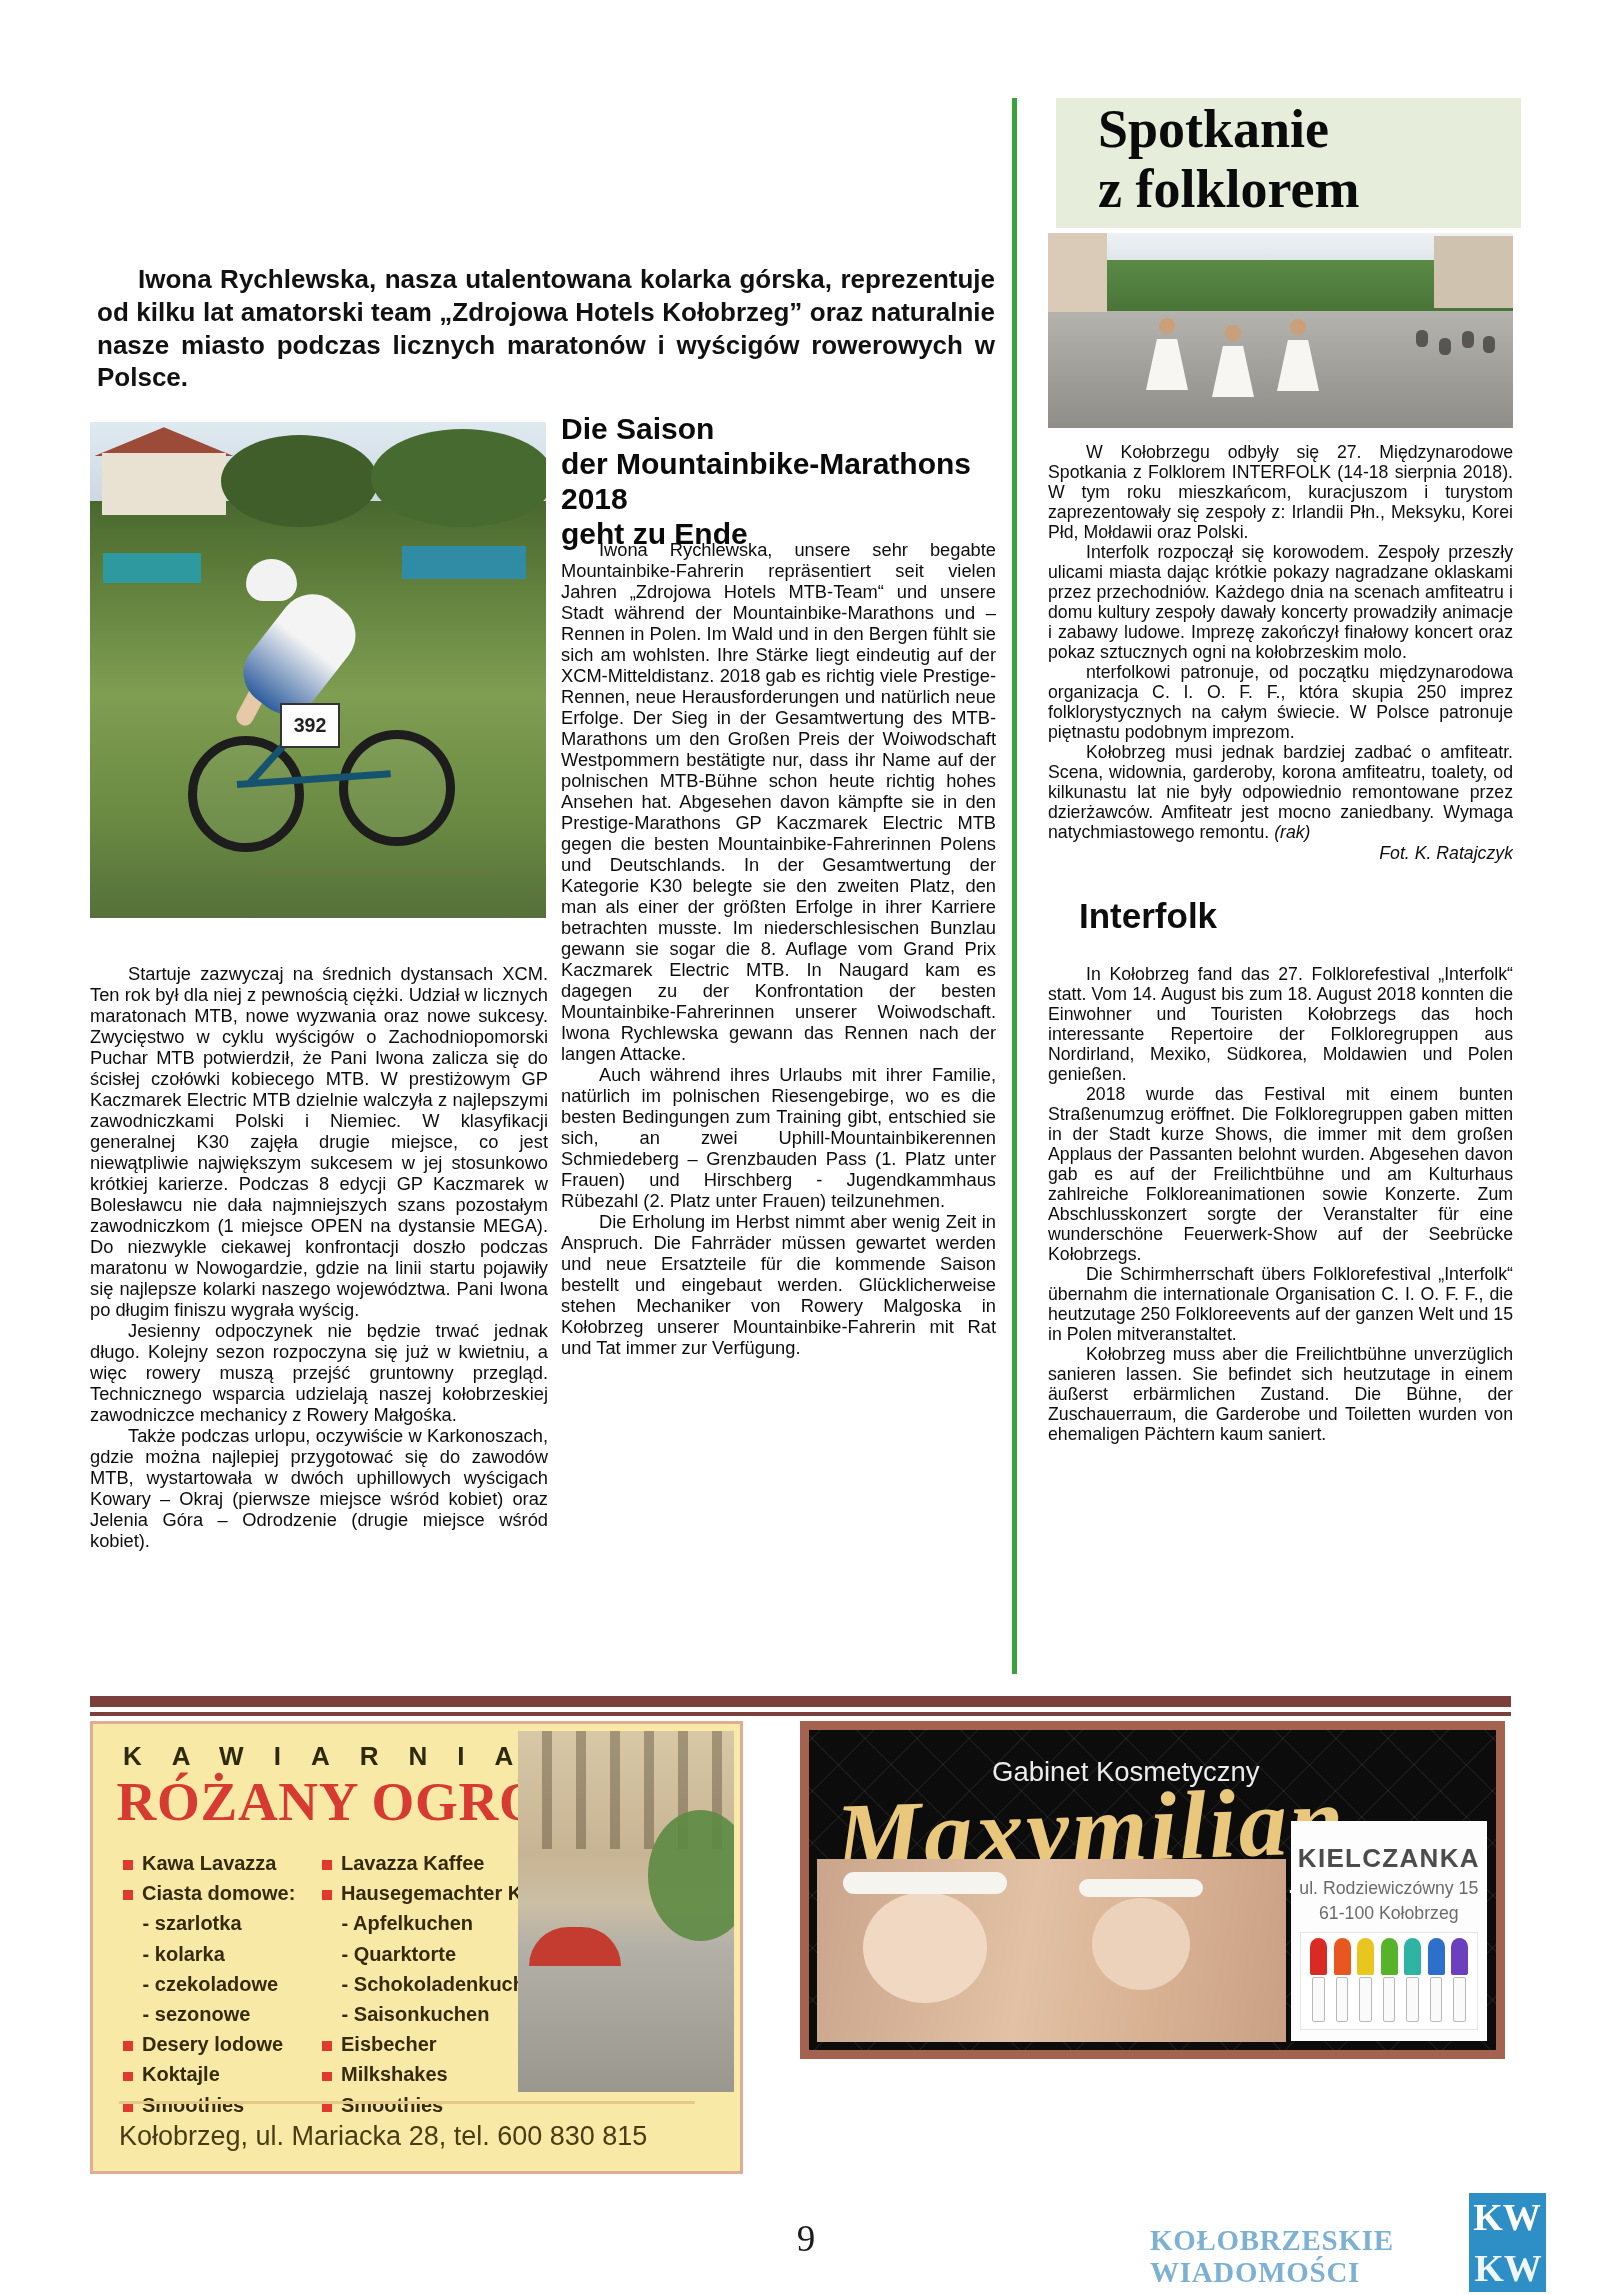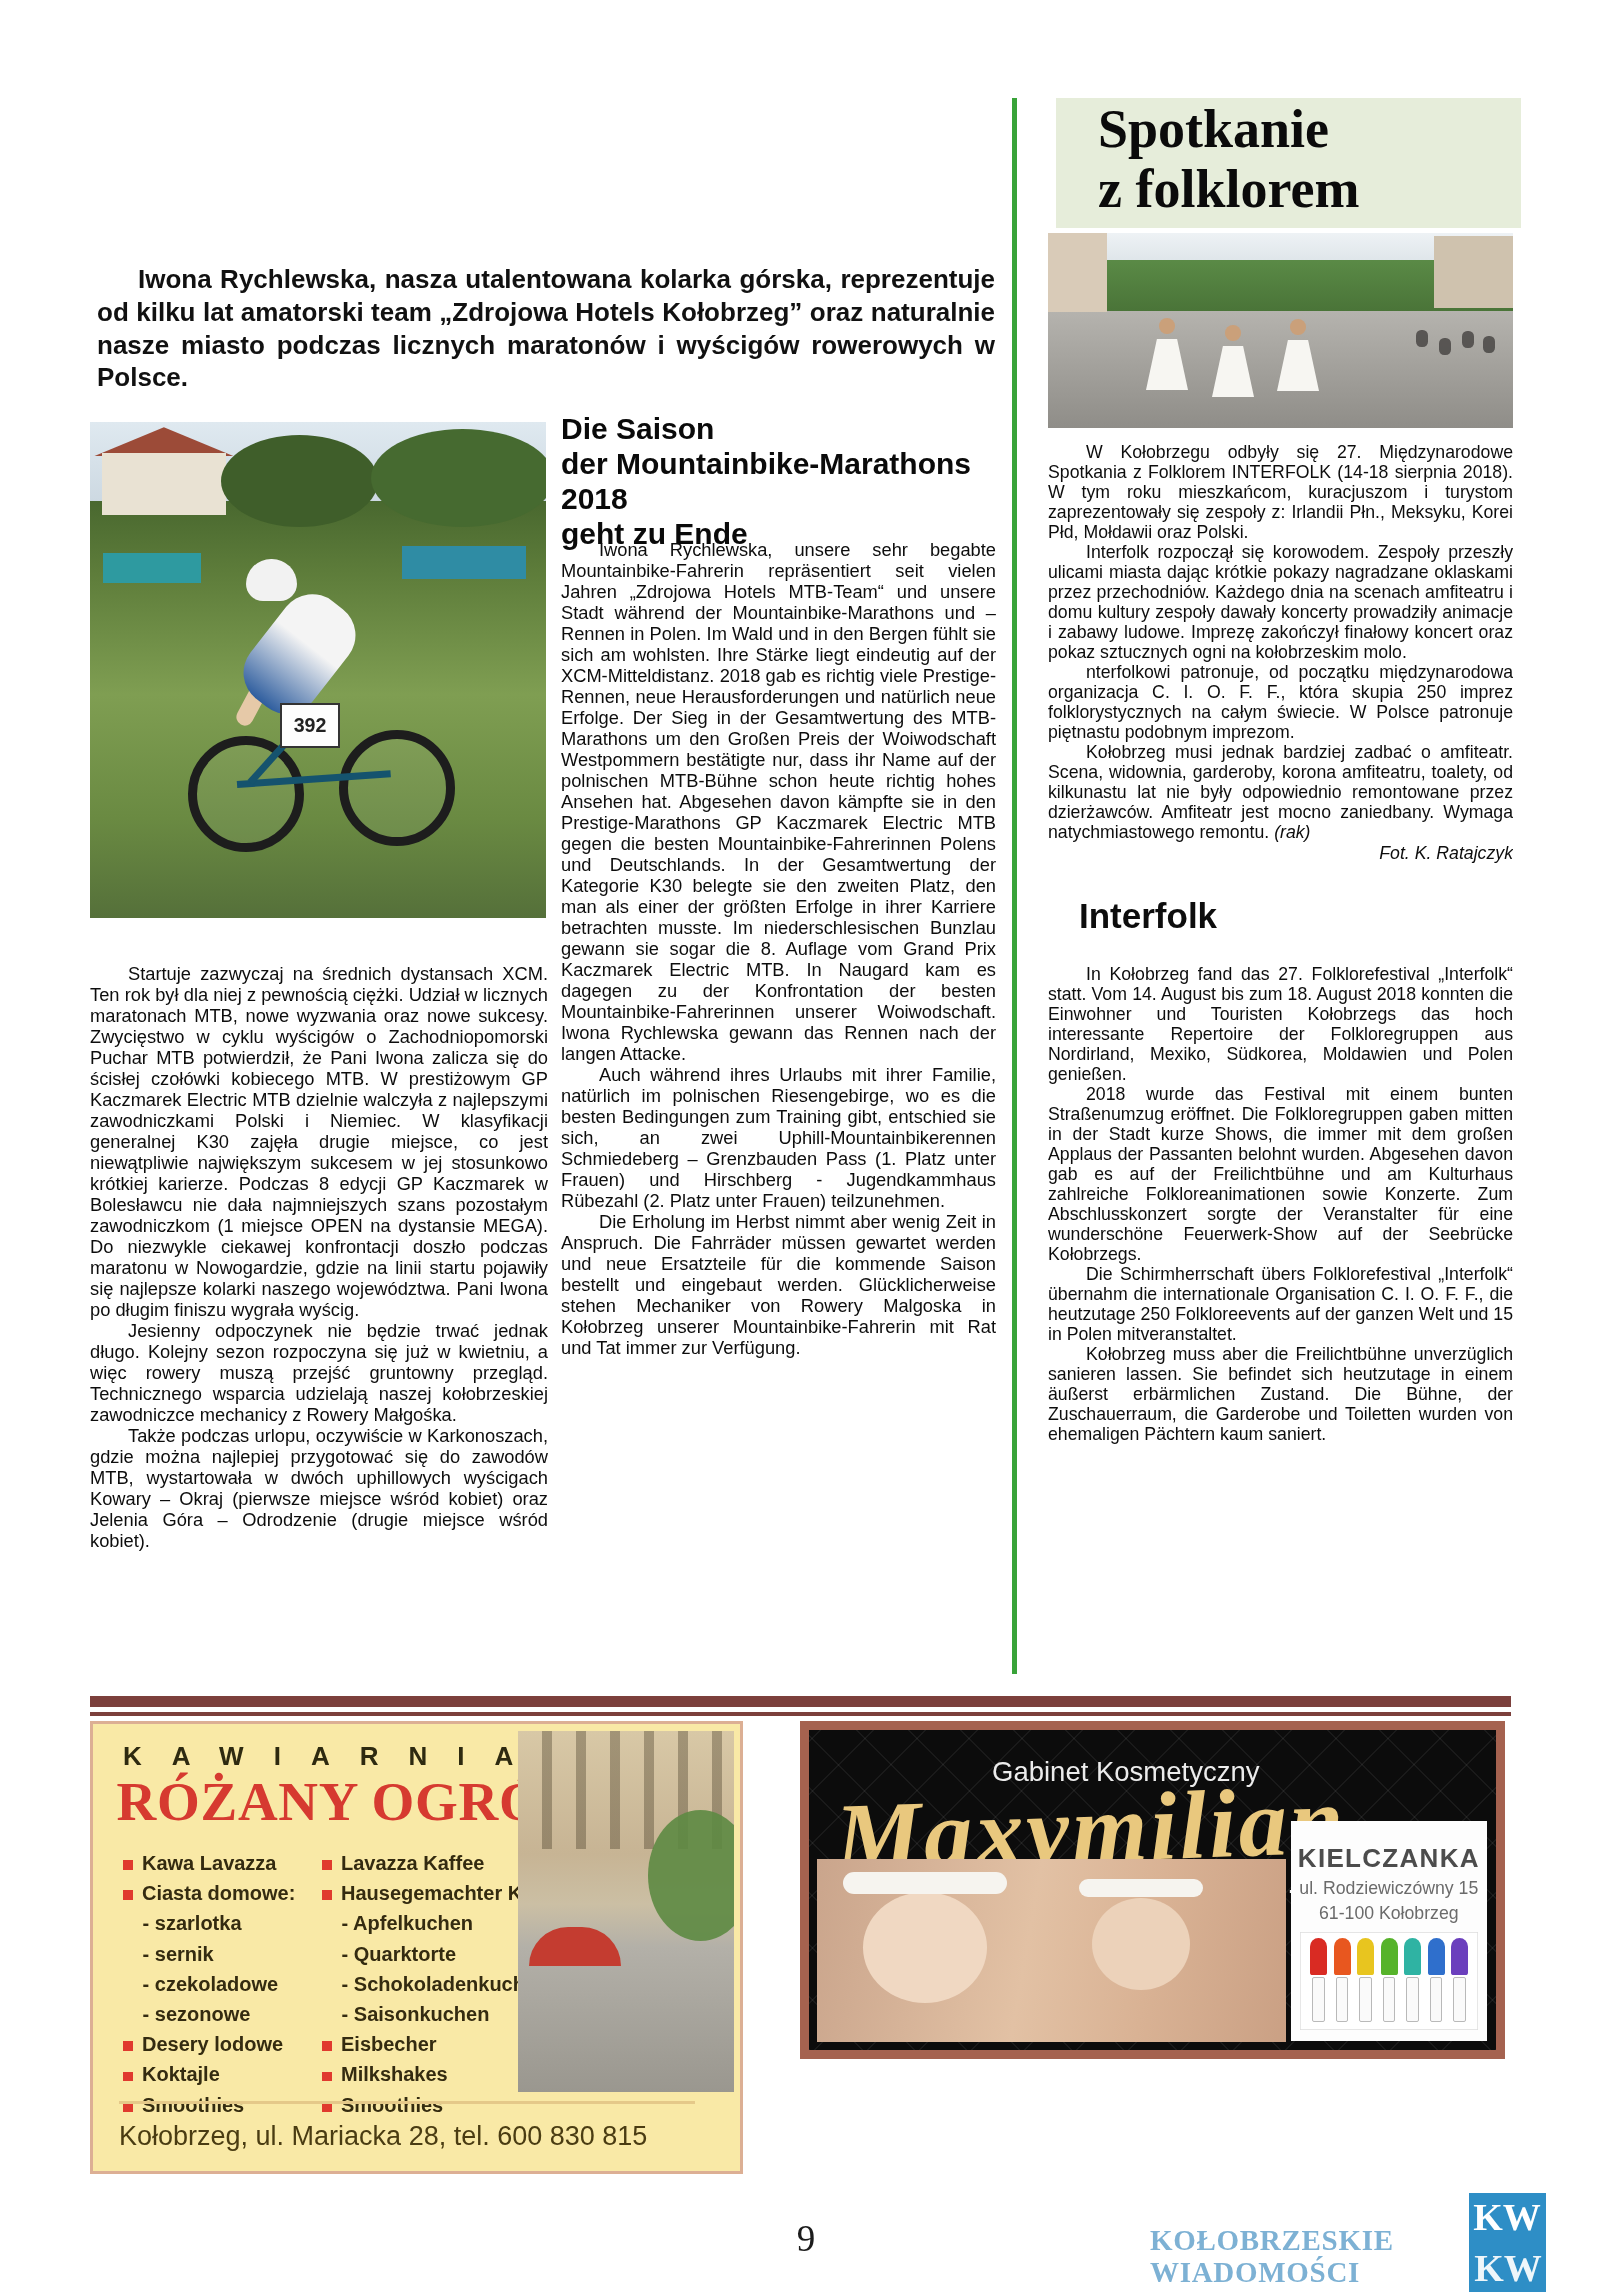--- a/index.html
+++ b/index.html
@@ -207,21 +207,21 @@
   <div class="abs rule1"></div>
   <div class="abs rule2"></div>
 
   <div class="abs" id="cafe-ad">
     <div id="cafe-kicker">KAWIARNIA</div>
     <div id="cafe-name">RÓŻANY OGRÓD</div>
     <div class="menu-col" id="menu-pl" lang="pl">
         <p>Kawa Lavazza</p>
         <p>Ciasta domowe:</p>
         <p class="sub">- szarlotka</p>
-        <p class="sub">- sernik</p>
+        <p class="sub">- kolarka</p>
         <p class="sub">- czekoladowe</p>
         <p class="sub">- sezonowe</p>
         <p>Desery lodowe</p>
         <p>Koktajle</p>
         <p>Smoothies</p>
       </div>
     <div class="menu-col" id="menu-de" lang="de">
         <p>Lavazza Kaffee</p>
         <p>Hausegemachter Kuchen:</p>
         <p class="sub">- Apfelkuchen</p>

